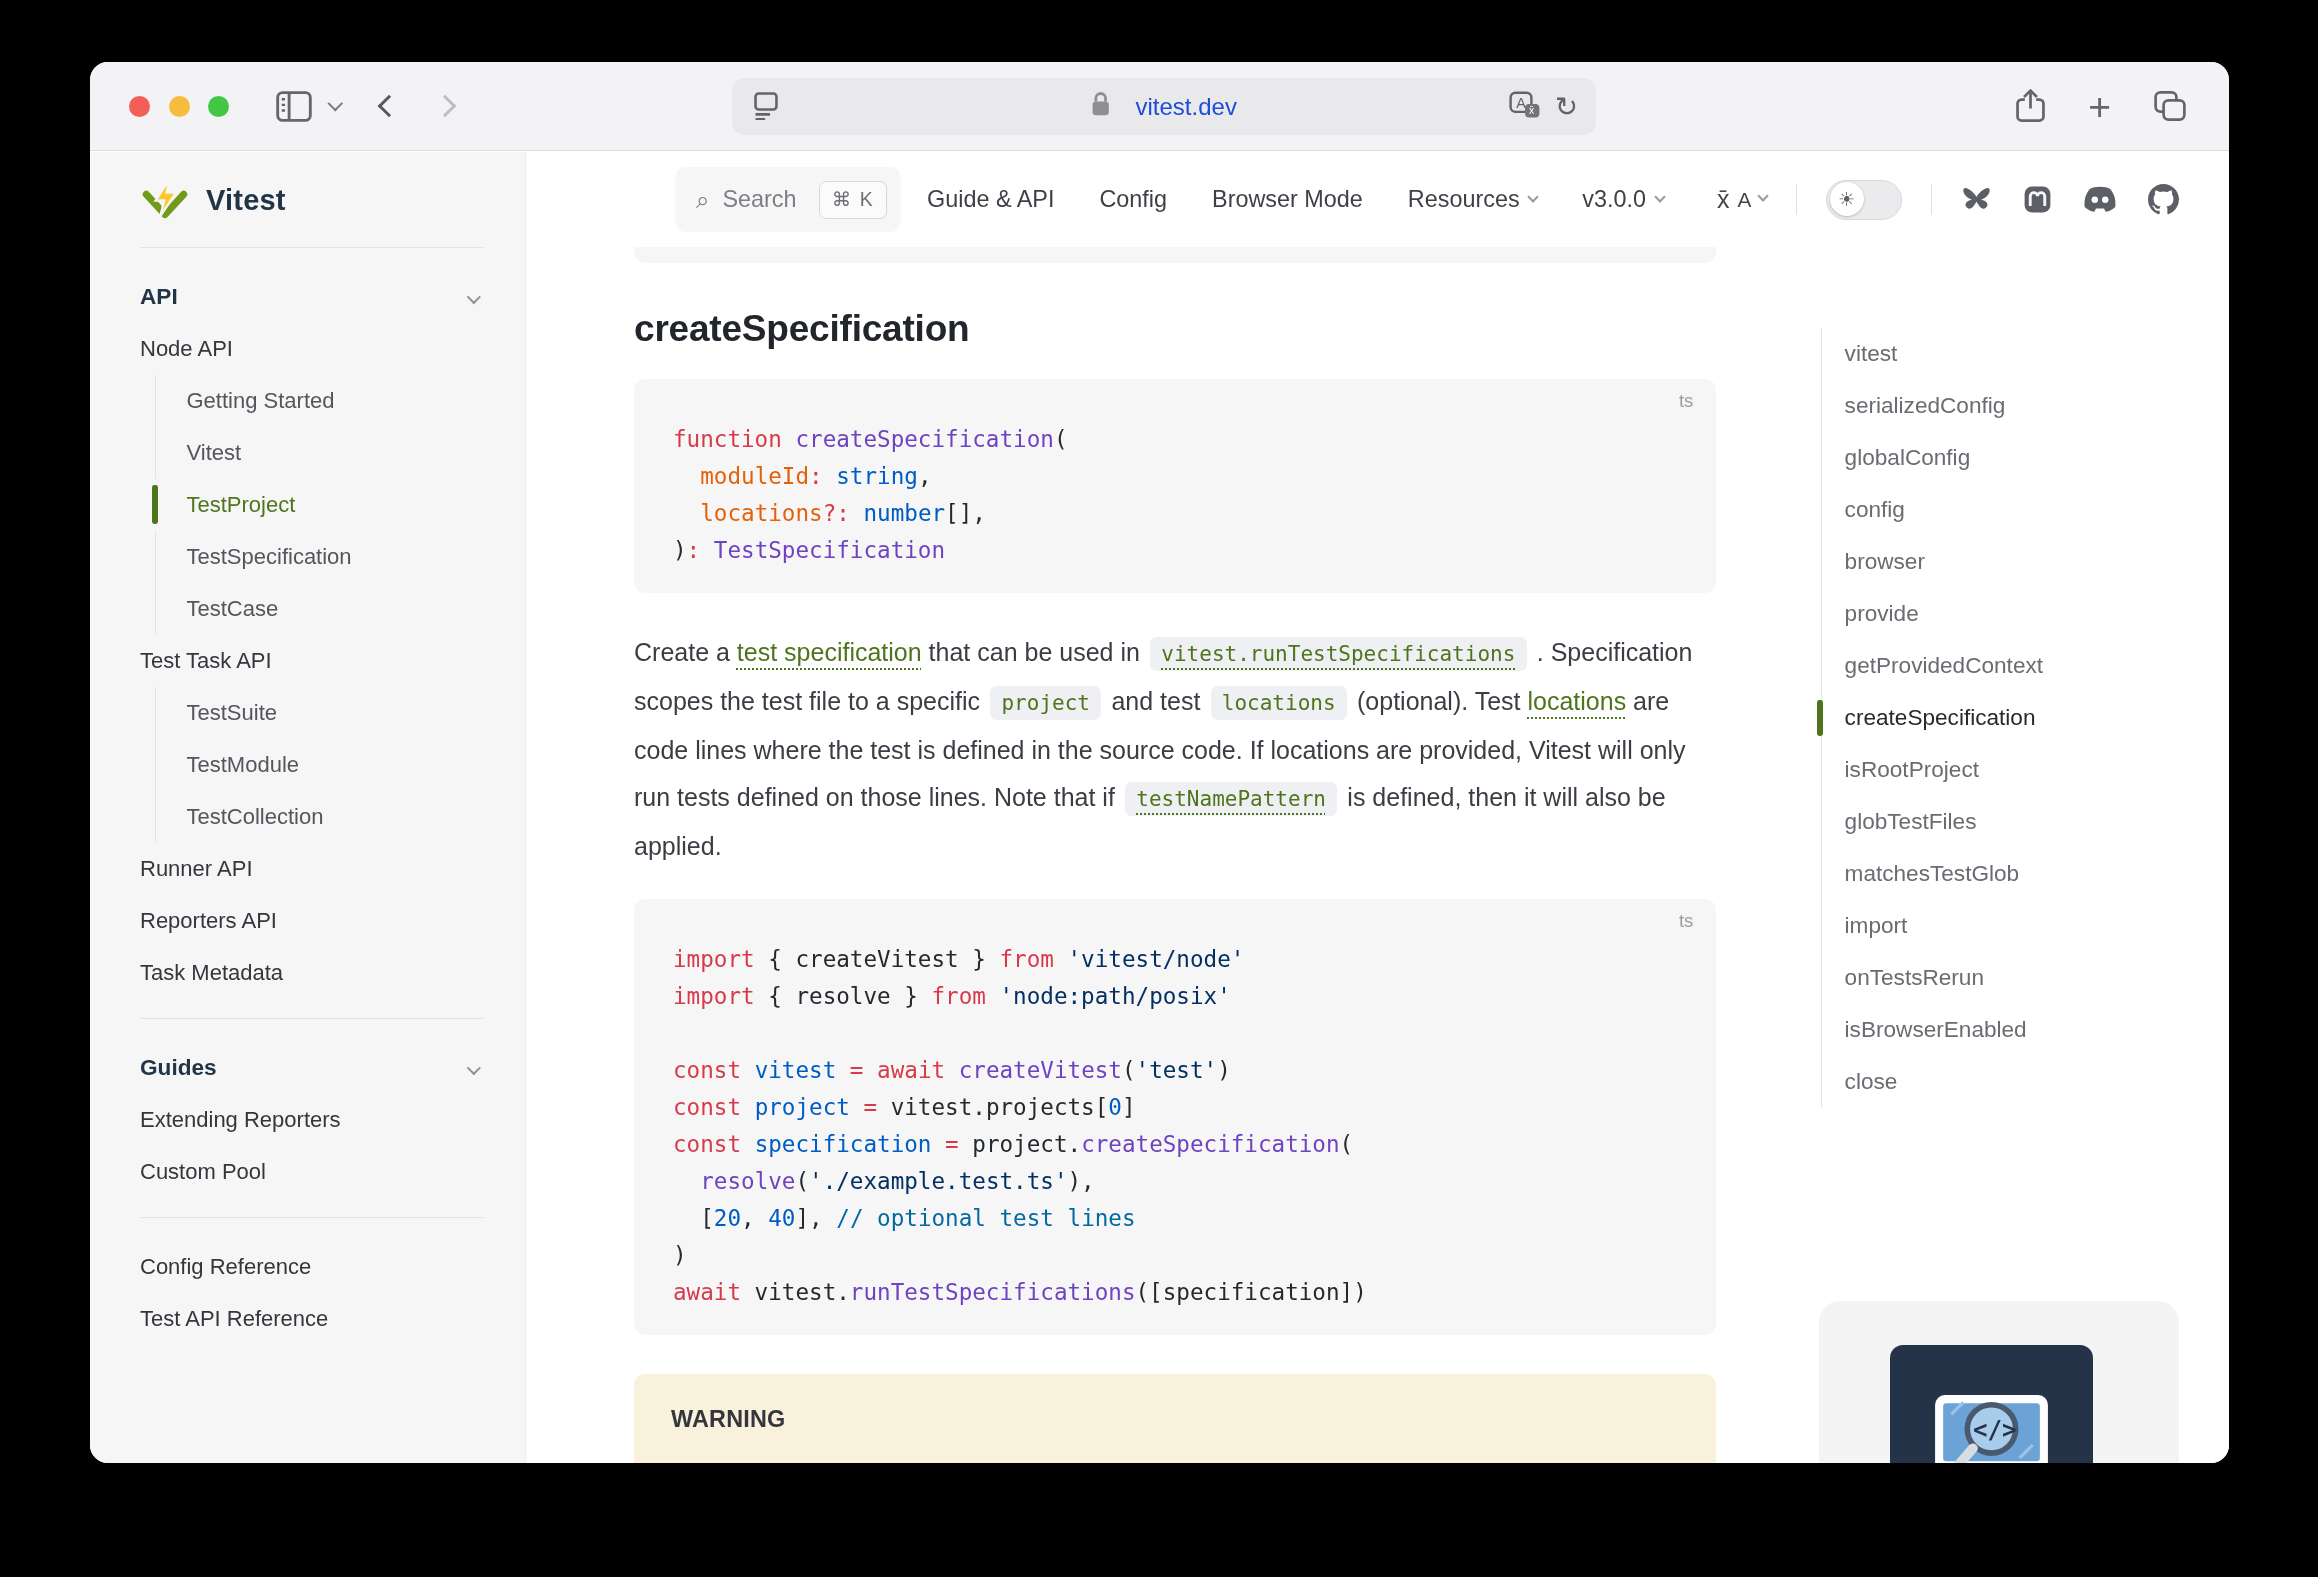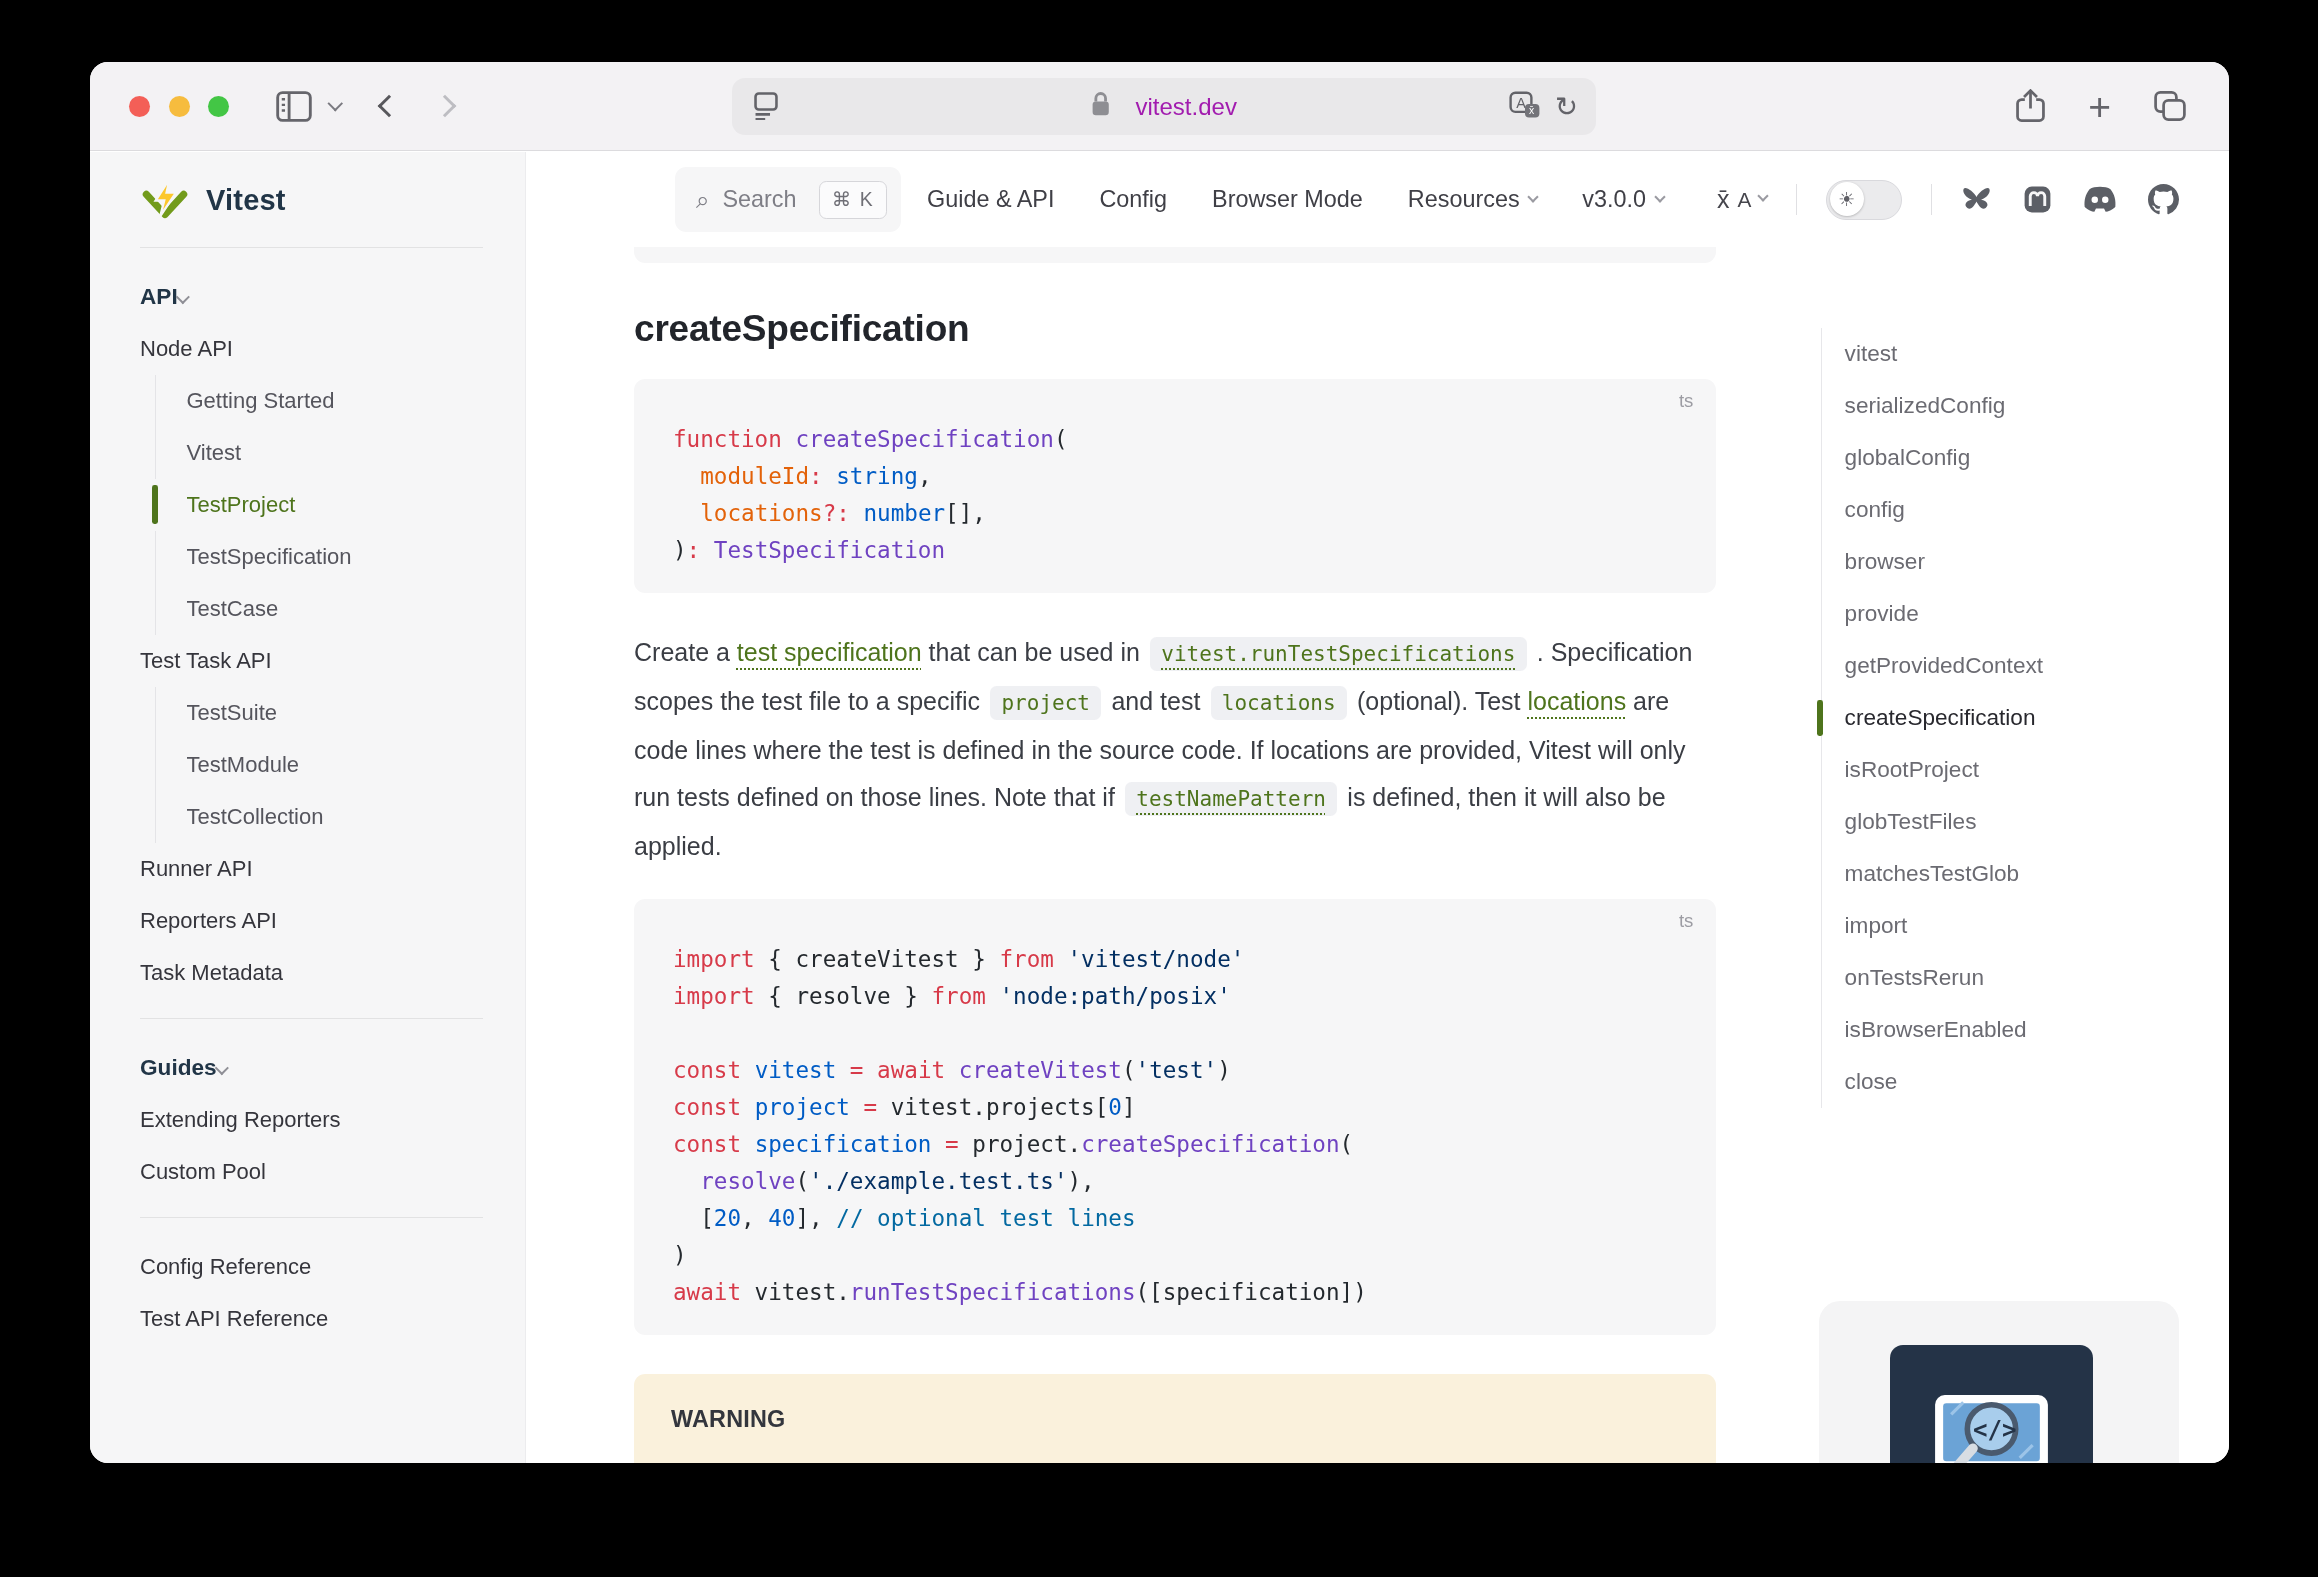--- a/index.html
+++ b/index.html
@@ -19,35 +19,35 @@
   .chev-sm { width:10.5px; height:10.5px; border-right:2.4px solid #7a7a80; border-bottom:2.4px solid #7a7a80;
     transform:rotate(45deg); display:inline-block; margin-left:18px; margin-top:-4.8px;}
   .navarrow { font-size:0; margin-left:40px; }
   .arr { width:16px; height:16px; border-right:3.2px solid #58585c; border-bottom:3.2px solid #58585c; display:inline-block;}
   .arr.back { transform:rotate(135deg); }
   .arr.fwd  { transform:rotate(-45deg); border-color:#bdbdc2; }
   .addressbar { position:absolute; left:642px; top:16px; width:864px; height:57px; background:#e9e8ea;
     border-radius:13px; display:flex; align-items:center; }
   .addr-left { margin-left:21px; color:#636369; }
   .addr-center { position:absolute; left:0; right:0; display:flex; justify-content:center; align-items:center; gap:25px;
-    color:#a21caf; font-size:24px; }
+    color:#1d4ed8; font-size:24px; }
   .lock { color:#8e8e93; }
   .addr-right { margin-left:auto; margin-right:18px; display:flex; align-items:center; gap:14.5px; color:#636369;}
   .reload { font-size:27.4px; color:#636369; }
   .chrome-right { margin-left:auto; margin-right:42px; display:flex; align-items:center; gap:42px; color:#65656b;}
   .plus { font-size:39px; font-weight:300; color:#65656b; line-height:1;}
 
   
   .app { position:absolute; top:90px; left:0; right:0; bottom:0; display:flex; }
   .sidebar { width:436px; background:#f6f6f7; border-right:0.8px solid #ececee; padding:21px 42px 0 50px; flex:none;}
   .logo-row { display:flex; align-items:center; gap:16px; height:55px; }
   .logo-text { font-size:29px; font-weight:700; color:#213547; letter-spacing:0.2px;}
   .sb-divider { border:none; border-top:0.8px solid #e2e2e3; margin:19.4px 0 22.6px 0; }
   .sb-item, .sb-head { height:52px; display:flex; align-items:center; font-size:22px; }
-  .sb-head { font-weight:700; color:#213547; font-size:22.6px;}
+  .sb-head { justify-content:space-between; font-weight:700; color:#213547; font-size:22.6px;}
   .sb-head .chev { width:9.7px; height:9.7px; border-right:2.4px solid #8f8f96; border-bottom:2.4px solid #8f8f96;
     transform:rotate(45deg); margin-right:4.8px;}
   .sb-item { color:#55555d; cursor:pointer;}
   .sb-item.toplink { color:#35353c; }
   .sb-item.nested { margin-left:14.5px; border-left:1.6px solid #e4e4e7; padding-left:31px; position:relative;}
   .sb-item.nested.active { color:#4e741c; border-left-color:transparent; }
   .sb-item.nested.active::before { content:""; position:absolute; left:-3.2px; top:6.5px; bottom:6.5px; width:5.7px;
     background:#4e741c; border-radius:2.4px;}
 
   

